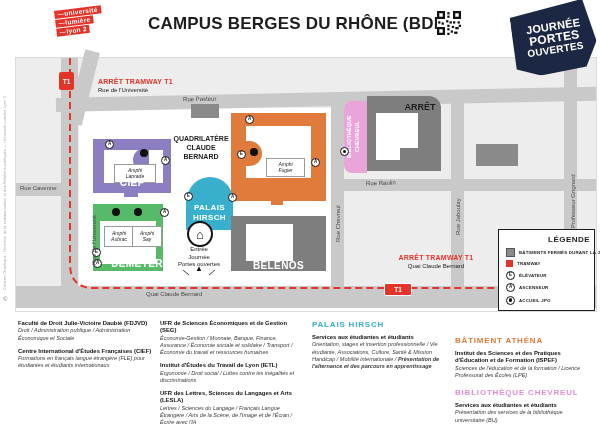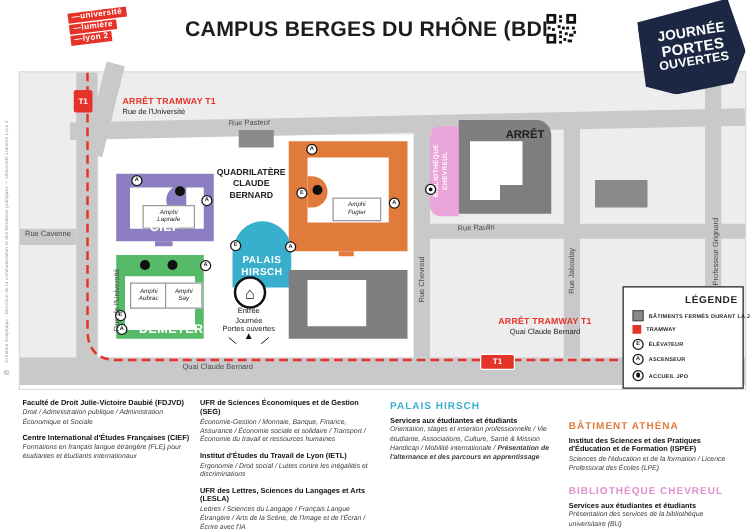--- a/index.html
+++ b/index.html
@@ -179,20 +179,21 @@
   <div class="b cicon" style="left:144px;top:150px;">A</div>
 
   <div class="b pre ctr" style="left:150px;top:188px;width:66px;font-size:6px;color:#1d1d1b;line-height:1.25;">Entrée
 Journée
 Portes ouvertes</div>
   <div class="b" style="left:179px;top:206px;font-size:8px;color:#111;">▲</div>
 
   <div class="b bldg" style="left:215px;top:158px;width:95px;height:55px;background:#7E7E7E;">
     <div class="b" style="left:15px;top:8px;width:47px;height:37px;background:#fff;"></div>
   </div>
+  <div class="b bname" style="left:215px;top:202px;width:95px;text-align:center;">BÉLÉNOS</div>
 
   <div class="b bldg" style="left:328px;top:43px;width:23px;height:72px;background:#E9A5D9;border-radius:8px 0 0 8px;">
     <div class="b bname pre ctr" style="left:2px;top:2px;width:19px;height:68px;font-size:5.2px;line-height:1.5;writing-mode:vertical-rl;transform:rotate(180deg);letter-spacing:.3px;">BIBLIOTHÈQUE
 CHEVREUL</div>
   </div>
   <div class="b accueil" style="left:324px;top:89px;">
       <i></i>
     </div>
   <div class="b bldg" style="left:351px;top:38px;width:74px;height:75px;background:#7E7E7E;border-radius:0 12px 0 0;">
     <div class="b" style="left:9px;top:17px;width:42px;height:35px;background:#fff;"></div>

